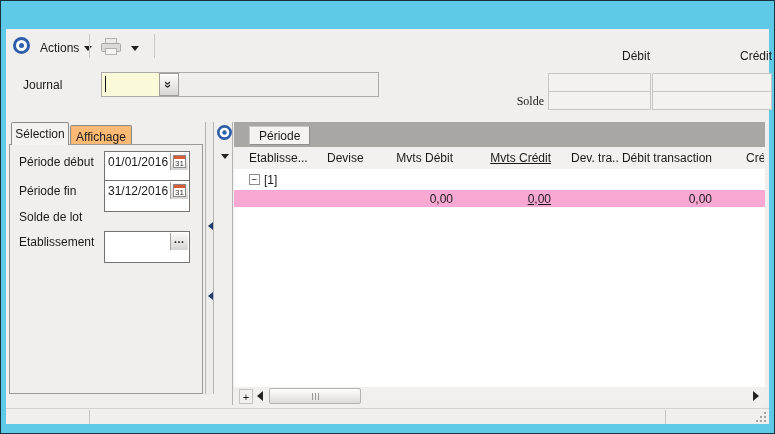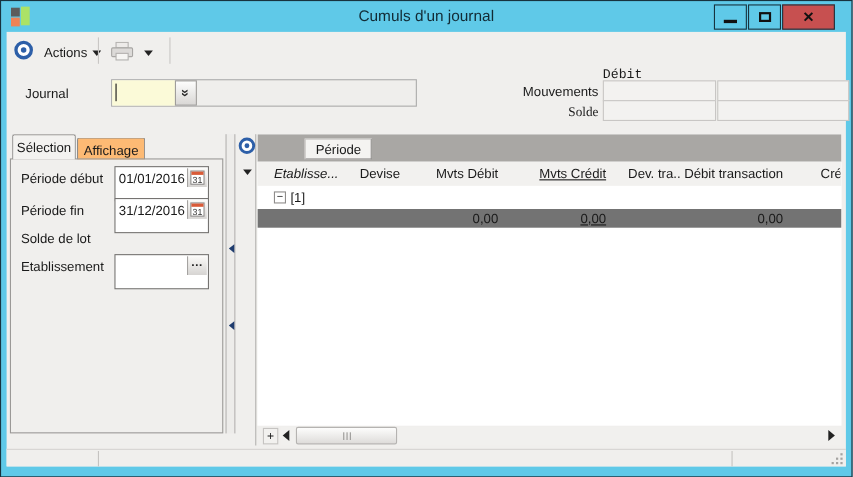--- a/index.html
+++ b/index.html
@@ -44,21 +44,21 @@
   .journal-group { left:100px; top:71px; width:278px; height:25px; border:1px solid #ABABAB; background:#EFEEEC; }
   .journal-input { left:0; top:0; width:57px; height:23px; background:#FBFAD8; }
   .caret { left:3px; top:3px; width:1px; height:16px; background:#111; }
   .journal-chevron { left:57px; top:0; width:20px; height:23px; border:1px solid #9F9D9B;
                      background:linear-gradient(#FDFDFC,#D9D7D5); display:flex; align-items:center; justify-content:center; }
   .journal-chevron span { display:inline-block; transform:rotate(90deg); font-weight:bold; font-size:13px; color:#2A2A2A; }
   .btn-rechercher { left:385px; top:72px; width:80px; height:24px; background:#DDDCDA; border:1px solid #8C8A88;
                     display:flex; align-items:center; justify-content:center; }
 
   
-  .tot-head { top:60px; text-align:left;font-family:Liberation Mono, monospace; }
+  .tot-head { top:48px; text-align:right; }
   .th-debit { left:547px; width:102px; }
   .th-credit { left:651px; width:120px; }
   .tot-label { width:103px; left:440px; text-align:right; }
   .tl-mouv { top:75px; } .tl-solde { top:93px;font-family:Liberation Serif, serif; }
   .tot-field { height:19px; background:#F3F2F0; border:1px solid #C8C6C4; }
   .tf-r1 { top:72px; } .tf-r2 { top:90px; }
   .tf-c1 { left:547px; width:103px; } .tf-c2 { left:651px; width:120px; }
 
   
   .tab { top:121px; height:23px; border:1px solid #8E8C8A; border-bottom:none; border-radius:2px 2px 0 0;
@@ -83,31 +83,31 @@
   .split-arrow { left:2px; width:0; height:0; border-top:4px solid transparent; border-bottom:4px solid transparent;
                  border-right:5px solid #1F3C6E; }
 
   
   .gutter { left:215px; top:121px; width:17px; height:283px; border-right:1px solid #B5B3B1; }
   .gut-record { left:216px; top:124px; transform:scale(0.88); transform-origin:top left; }
   .gut-dd { left:220px; top:153px; }
   .grid { left:233px; top:121px; width:531px; height:265px; background:#fff; overflow:hidden; }
   .grid-band { left:0; top:0; width:531px; height:25px; background:#A9A7A4; }
   .periode-chip { left:15px; top:4px; height:19px; padding:0 9px; background:#F4F3F1; border:1px solid #C9C7C5;
-                  border-right-color:#8F8D8B; border-bottom-color:#8F8D8B; display:flex; align-items:center;margin-left:28px; }
+                  border-right-color:#8F8D8B; border-bottom-color:#8F8D8B; display:flex; align-items:center; }
   .grid-row { display:flex; width:531px; padding-left:15px; }
   .hdr-row { position:absolute; left:0; top:25px; height:22px; background:#F2F1EF; align-items:center; }
   .cell { overflow:hidden; white-space:nowrap; }
-  .c1 { width:78px;font-style:italic; } .c2 { width:68px; } .c3 { width:66px; text-align:right; padding-right:8px; }
+  .c1 { width:78px; } .c2 { width:68px; } .c3 { width:66px; text-align:right; padding-right:8px; }
   .c4 { width:100px; text-align:right; padding-right:10px;text-decoration:underline; } .c5 { width:58px; padding-left:10px; }
   .c6 { width:95px; text-align:right; padding-right:2px; } .c7 { width:50px; padding-left:32px; }
   .group-row { position:absolute; left:0; top:47px; height:21px; background:#fff; align-items:center; }
   .minus-box { width:11px; height:11px; border:1px solid #8F8D8B; background:#fff; display:inline-flex;
                align-items:center; justify-content:center; font-size:10px; line-height:9px; margin-right:4px; }
-  .sum-row { position:absolute; left:0; top:68px; height:17px; background:#737373; align-items:center; }
+  .sum-row { position:absolute; left:0; top:68px; height:17px; background:#f9a8d4; align-items:center; }
 
   
   .plus-btn { left:238px; top:388px; width:14px; height:15px; background:#F2F1EF; border:1px solid #C5C3C1;
               display:flex; align-items:center; justify-content:center; font-size:11px; }
   .hscroll { left:254px; top:387px; width:510px; height:17px; background:#F1F0EE; }
   .hs-arrow { top:2px; width:0; height:0; border-top:5px solid transparent; border-bottom:5px solid transparent; margin-top:1px; }
   .hs-left { left:2px; border-right:6px solid #222; }
   .hs-right { left:498px; border-left:6px solid #222; }
   .hs-thumb { left:14px; top:0; width:92px; height:16px; background:linear-gradient(#FDFDFC,#DEDCDA);
               border:1px solid #B5B3B1; border-radius:2px; display:flex; align-items:center; justify-content:center; gap:2px; }
@@ -117,37 +117,20 @@
   .statusbar { left:5px; top:407px; width:763px; height:16px; background:#F0EFED; border-top:1px solid #D5D3D1; }
   .sb-div { top:1px; width:1px; height:14px; background:#C5C3C1; }
   .grip { left:748px; top:3px; width:12px; height:11px; }
   .grip i { position:absolute; width:2px; height:2px; background:#A5A3A1; }
 </style>
 </head>
 <body>
 
 <div class="window">
 
-  <div class="abs titlebar">
-    <div class="abs app-icon">
-      <div class="abs sq1"></div>
-      <div class="abs sq2"></div>
-      <div class="abs sq3"></div>
-    </div>
-    <div class="abs title-text">Cumuls d'un journal</div>
-    <div class="abs win-btn btn-min">
-        <div class="glyph-min"></div>
-      </div>
-    <div class="abs win-btn btn-max">
-        <div class="glyph-max"></div>
-      </div>
-    <div class="abs win-btn btn-close">
-        <span>✕</span>
-      </div>
-  </div>
 
   <div class="abs content"></div>
 
   <div class="abs record-icon tb-record">
       <i></i>
     </div>
   <div class="abs tb-actions">
     <span>Actions</span>
     <span class="tri-down"></span>
   </div>
@@ -167,21 +150,21 @@
     <div class="abs journal-input">
       <div class="abs caret"></div>
       <span></span>
     </div>
     <div class="abs journal-chevron">
       <span>»</span>
     </div>
   </div>
 
   <div class="abs tot-head th-debit">Débit</div>
-  <div class="abs tot-label tl-mouv">Mouvements</div>
+  <div class="abs tot-head th-credit">Crédit</div>
   <div class="abs tot-label tl-solde">Solde</div>
   <div class="abs tot-field tf-r1 tf-c1"></div>
   <div class="abs tot-field tf-r1 tf-c2"></div>
   <div class="abs tot-field tf-r2 tf-c1"></div>
   <div class="abs tot-field tf-r2 tf-c2"></div>
 
   <div class="abs tab tab-active">
     <span>Sélection</span>
   </div>
   <div class="abs tab tab-inactive">

